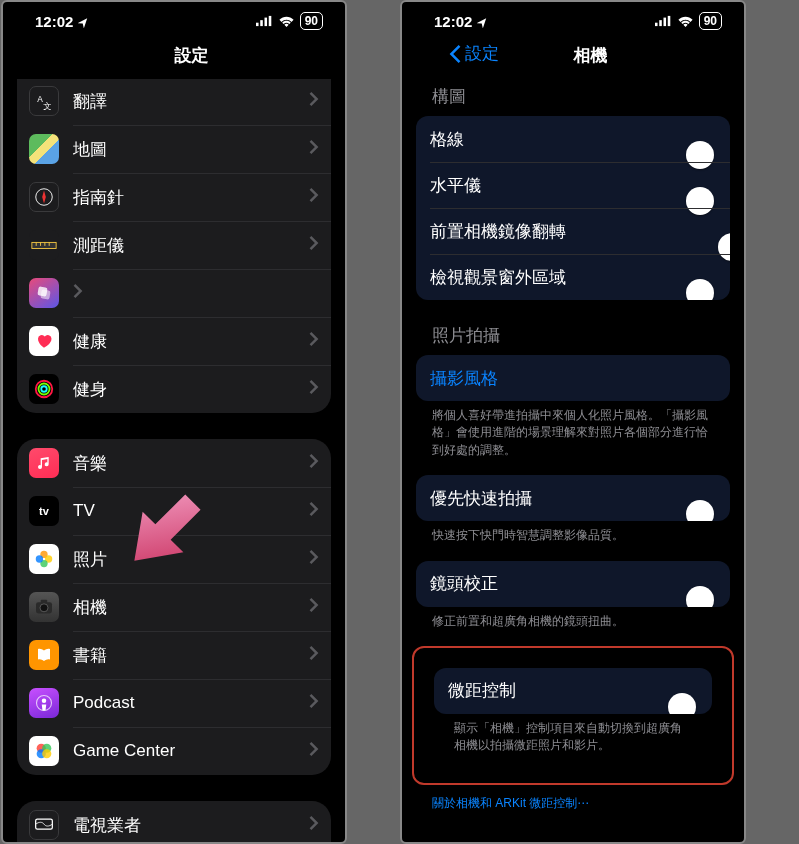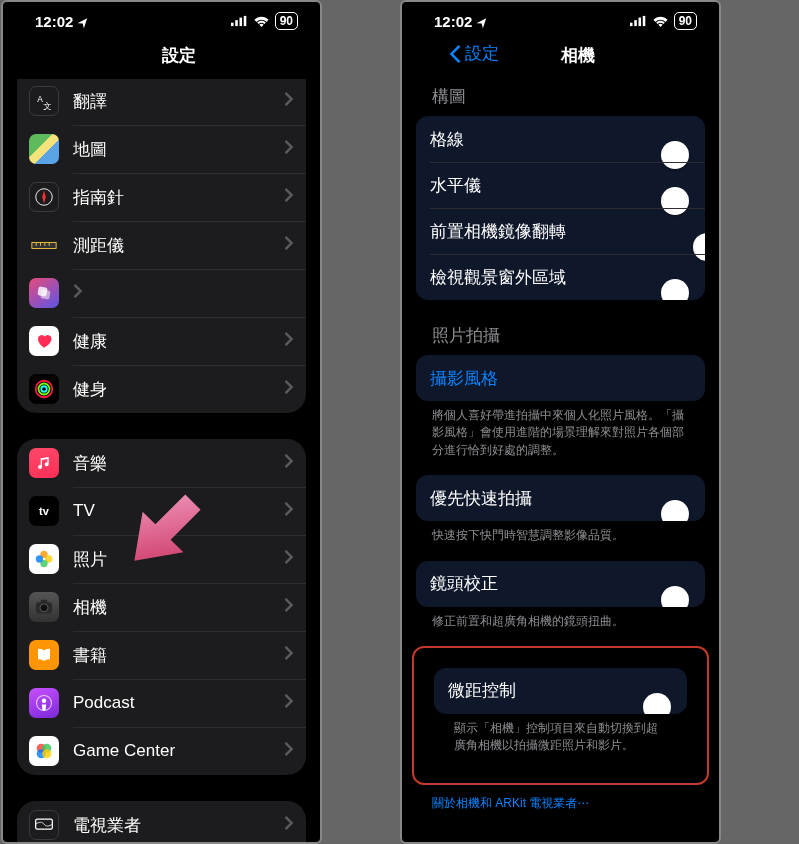--- a/index.html
+++ b/index.html
@@ -1,20 +1,20 @@
 <!DOCTYPE html>
 <html><head>
 <meta charset="utf-8">
 <style>
   * { margin: 0; padding: 0; box-sizing: border-box; font-family: -apple-system, "PingFang TC", sans-serif; }
   body { background: #666; width: 799px; height: 844px; overflow: hidden; position: relative; }
   .phone {
     position: absolute;
     top: 0;
-    width: 321px;
+    width: 346px;
     height: 844px;
     background: #000;
     color: #fff;
     overflow: hidden;
     border: 2px solid #888;
     border-radius: 6px;
   }
   .phone.left { left: 1px; }
   .phone.right { left: 400px; }
 
@@ -431,16 +431,16 @@
       <div class="r-group">
         <div class="r-row">
           <span class="label">微距控制</span>
           <span><span class="toggle on"><span class="knob"></span></span></span>
         </div>
       </div>
       <div class="footer" style="padding-bottom:8px">顯示「相機」控制項目來自動切換到超廣角相機以拍攝微距照片和影片。</div>
     </div>
 
     <div class="footer" style="padding-top:10px">
-      <span class="r-link">關於相機和 ARKit 電視業者⋯</span>
+      <span class="r-link">關於相機和 ARKit 微距控制⋯</span>
     </div>
   </div>
 </div>
 
 </body></html>

